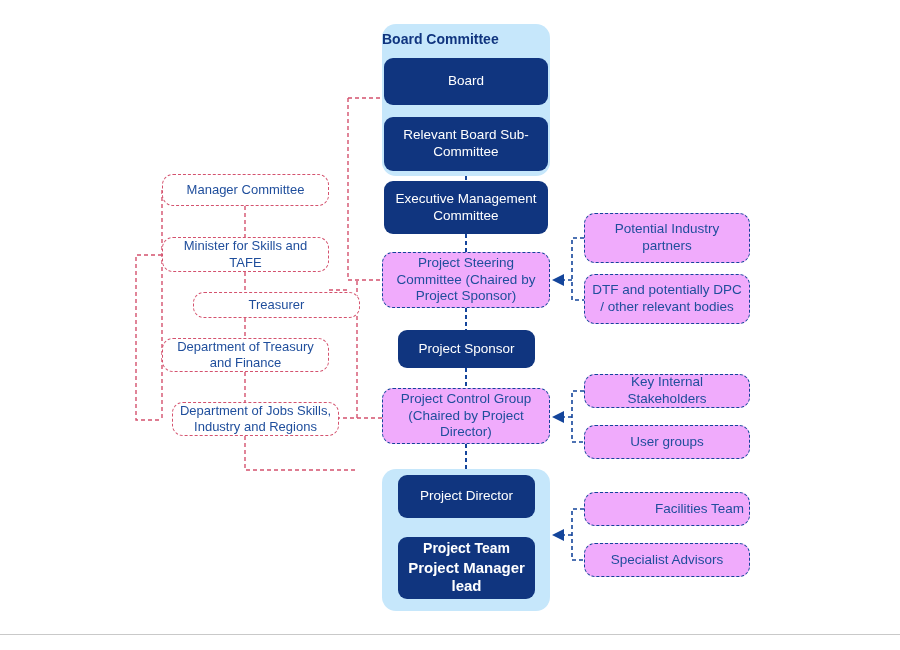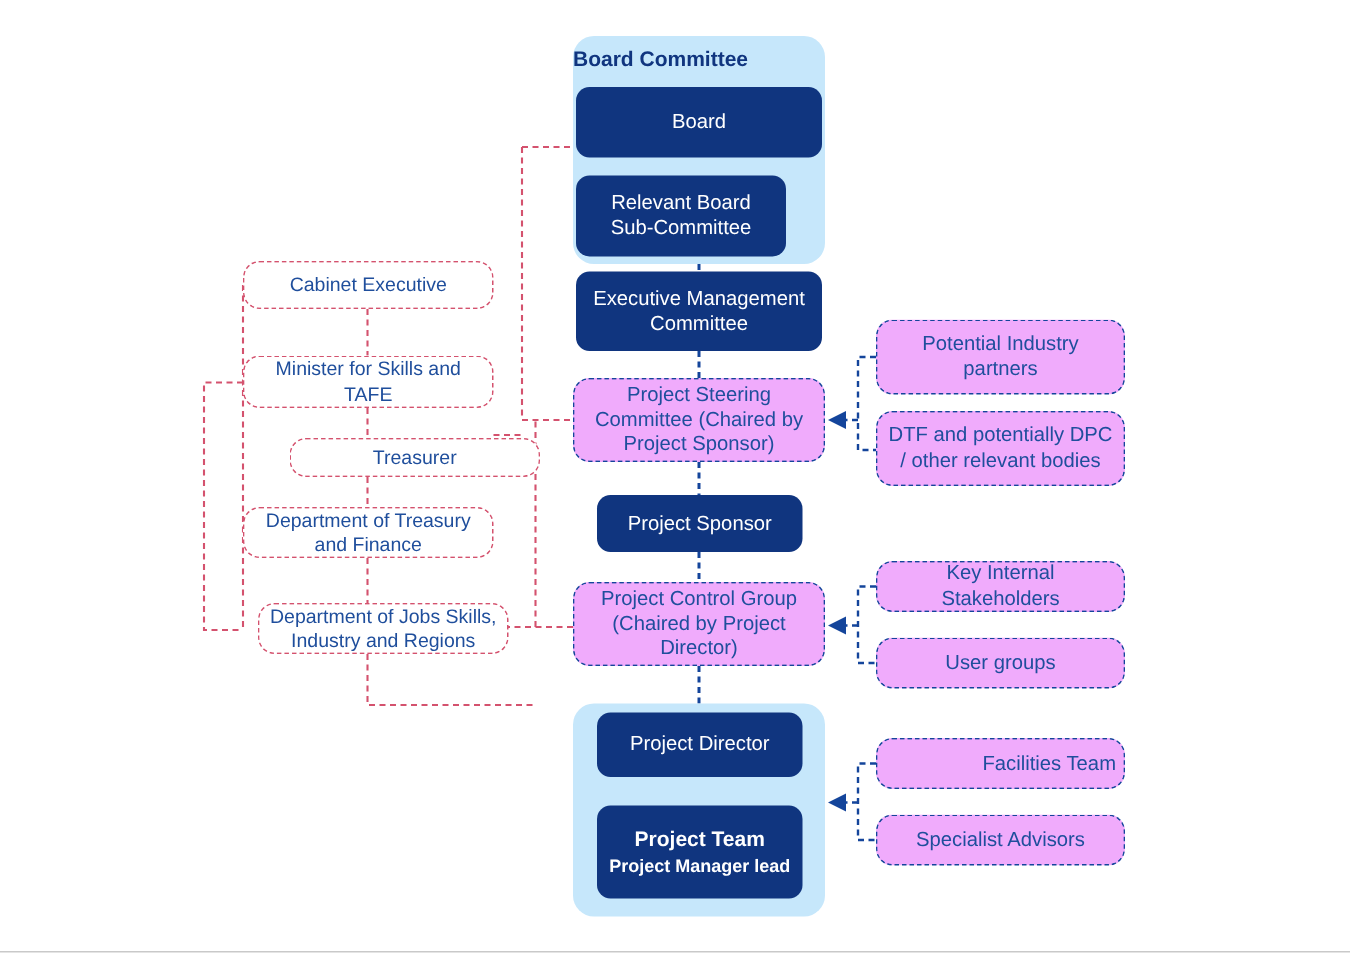--- a/index.html
+++ b/index.html
@@ -39,21 +39,21 @@
   }
 
   
   .solid {
     background: #10357F;
     color: #ffffff;
     border-radius: 9px;
     font-size: 13.5px;
   }
   .solid .sub {
-    font-size: 12px;
+    font-size: 15px;
     font-weight: bold;
     margin-top: 1px;
   }
   .solid .main {
     font-weight: normal;
   }
   .solid.stacked .main {
     font-weight: bold;
     font-size: 14px;
   }
@@ -159,21 +159,21 @@
 
   <div class="group" style="left:382px; top:24px; width:168px; height:152px;"></div>
   <div class="group-title" style="left:382px; top:31px; width:168px;">Board Committee</div>
 
   <div class="group" style="left:382px; top:469px; width:168px; height:142px;"></div>
 
   <div class="node solid" style="left:384px; top:58px; width:164px; height:47px;">
     <span class="main">Board</span>
   </div>
 
-  <div class="node solid" style="left:384px; top:117px; width:140px; height:54px; padding:0 8px;">
+  <div class="node solid" style="left:384px; top:117px; width:164px; height:54px; padding:0 8px;">
     <span class="main">Relevant Board Sub-Committee</span>
   </div>
 
   <div class="node solid" style="left:384px; top:181px; width:164px; height:53px; padding:0 8px;">
     <span class="main">Executive Management Committee</span>
   </div>
 
   <div class="node dash-blue" style="left:382px; top:252px; width:168px; height:56px; padding:0 9px;">
     <span>Project Steering Committee (Chaired by Project Sponsor)</span>
   </div>
@@ -189,21 +189,21 @@
   <div class="node solid" style="left:398px; top:475px; width:137px; height:43px;">
     <span class="main">Project Director</span>
   </div>
 
   <div class="node solid stacked" style="left:398px; top:537px; width:137px; height:62px;">
     <span class="main">Project Team</span>
     <span class="sub">Project Manager lead</span>
   </div>
 
   <div class="node dash-red" style="left:162px; top:174px; width:167px; height:32px; padding:0 6px;">
-    <span>Cabinet Executive</span>
+    <span>Manager Committee</span>
   </div>
 
   <div class="node dash-red" style="left:162px; top:237px; width:167px; height:35px; padding:0 6px;">
     <span>Minister for Skills and TAFE</span>
   </div>
 
   <div class="node dash-red" style="left:162px; top:292px; width:167px; height:26px; padding:0 6px;margin-left:31px;">
     <span>Treasurer</span>
   </div>
 

